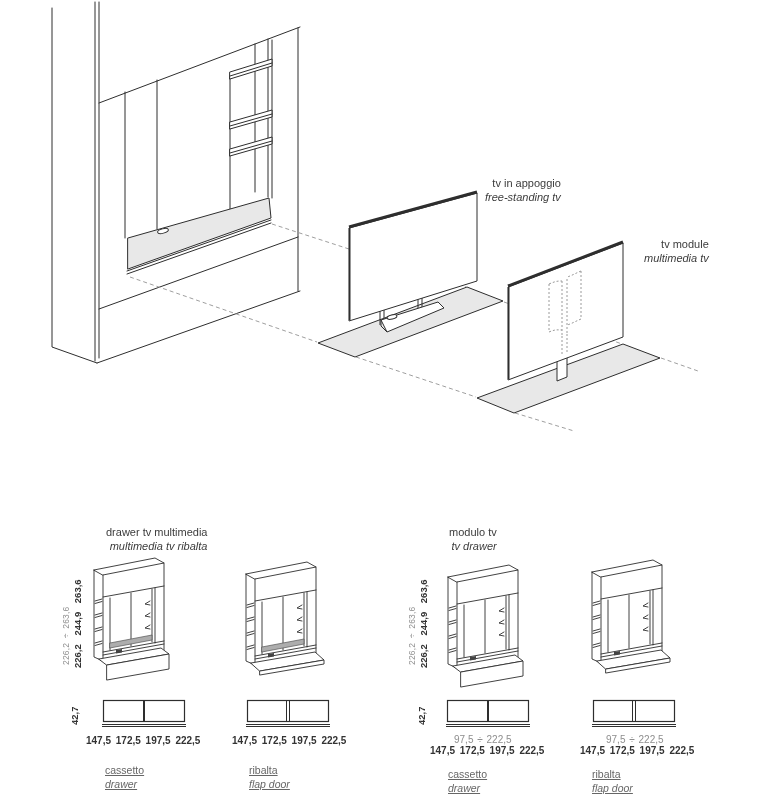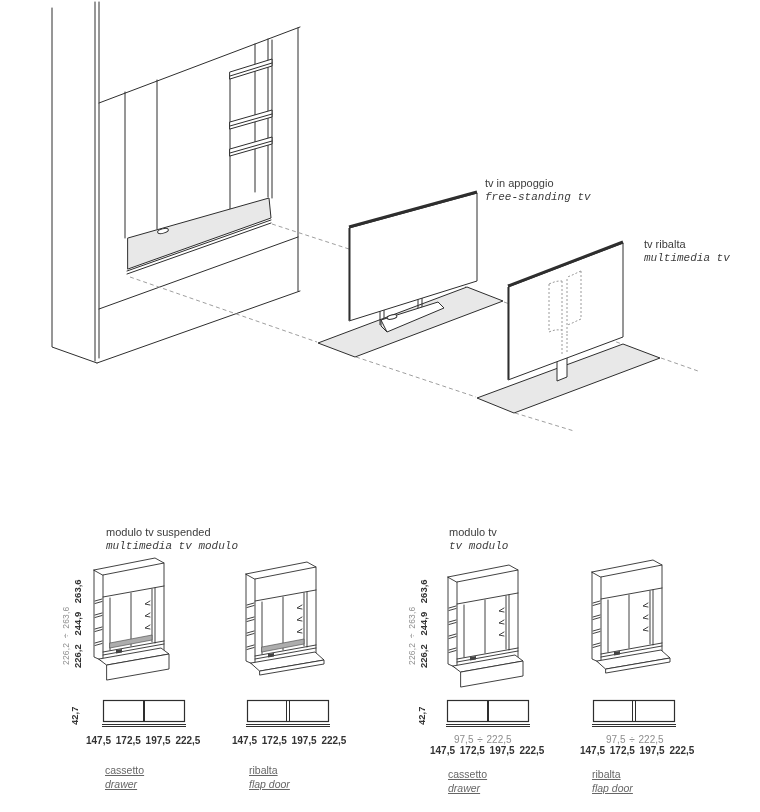--- a/index.html
+++ b/index.html
@@ -2,22 +2,22 @@
 <html><head>
 <meta charset="utf-8">
 <style>
   html,body{margin:0;padding:0;background:#ffffff;}
   body{
     width:760px;height:812px;position:relative;overflow:hidden;
     font-family:"Liberation Sans","DejaVu Sans",sans-serif;color:#3c3c3c;
   }
   .abs{position:absolute;}
   svg{display:block;}
-  .lbl{font-size:11px;line-height:13.5px;white-space:nowrap;color:#3c3c3c;}
-  .lbl .en{font-style:italic;font-family:Liberation Mono, monospace;}
+  .lbl{font-size:11px;line-height:13.5px;white-space:nowrap;color:#3c3c3c;text-align:right;}
+  .lbl .en{font-style:italic;}
   .rot{
     position:absolute;white-space:nowrap;
     transform:rotate(-90deg);transform-origin:left bottom;
   }
   .dimv-light{font-size:8.5px;color:#8e8e8e;letter-spacing:.2px;word-spacing:2px;}
   .dimv-bold{font-size:9.5px;font-weight:bold;color:#333;word-spacing:6px;}
   .dimh-bold{font-size:10px;font-weight:bold;color:#333;word-spacing:2px;white-space:nowrap;}
   .dimh-light{font-size:10px;color:#8e8e8e;white-space:nowrap;word-spacing:1px;}
   .type{font-size:10.5px;line-height:14px;color:#666;white-space:nowrap;text-decoration:underline;}
   .type .en{font-style:italic;}
@@ -104,31 +104,31 @@
       <path d="M567,334 V354"></path>
     </g>
   </g>
 </svg>
 
 <div class="abs lbl" style="left:485px;top:177px">
   <div>tv in appoggio</div>
   <div class="en">free-standing tv</div>
 </div>
 <div class="abs lbl" style="left:644px;top:238px">
-  <div>tv ribalta</div>
+  <div>tv module</div>
   <div class="en">multimedia tv</div>
 </div>
 
 <div class="abs lbl" style="left:106px;top:526px">
-  <div>modulo tv suspended</div>
-  <div class="en">multimedia tv modulo</div>
+  <div>drawer tv multimedia</div>
+  <div class="en">multimedia tv ribalta</div>
 </div>
 <div class="abs lbl" style="left:449px;top:526px">
   <div>modulo tv</div>
-  <div class="en">tv modulo</div>
+  <div class="en">tv drawer</div>
 </div>
 
 <svg class="abs" style="left:68px;top:553px" width="110" height="132" viewBox="0 0 110 132">
   <g stroke="#2e2e2e" stroke-width="0.9" fill="none" stroke-linecap="round">
     <path d="M26,17 L87,5 L96,10 L35,22 Z" fill="#fff"></path>
     <path d="M26,17 V104 L35,108"></path>
       <path d="M35,22 V108"></path>
       <path d="M96,10 V97"></path>
     <path d="M35,44 L96,33"></path>
       <path d="M42,45 V97"></path>

